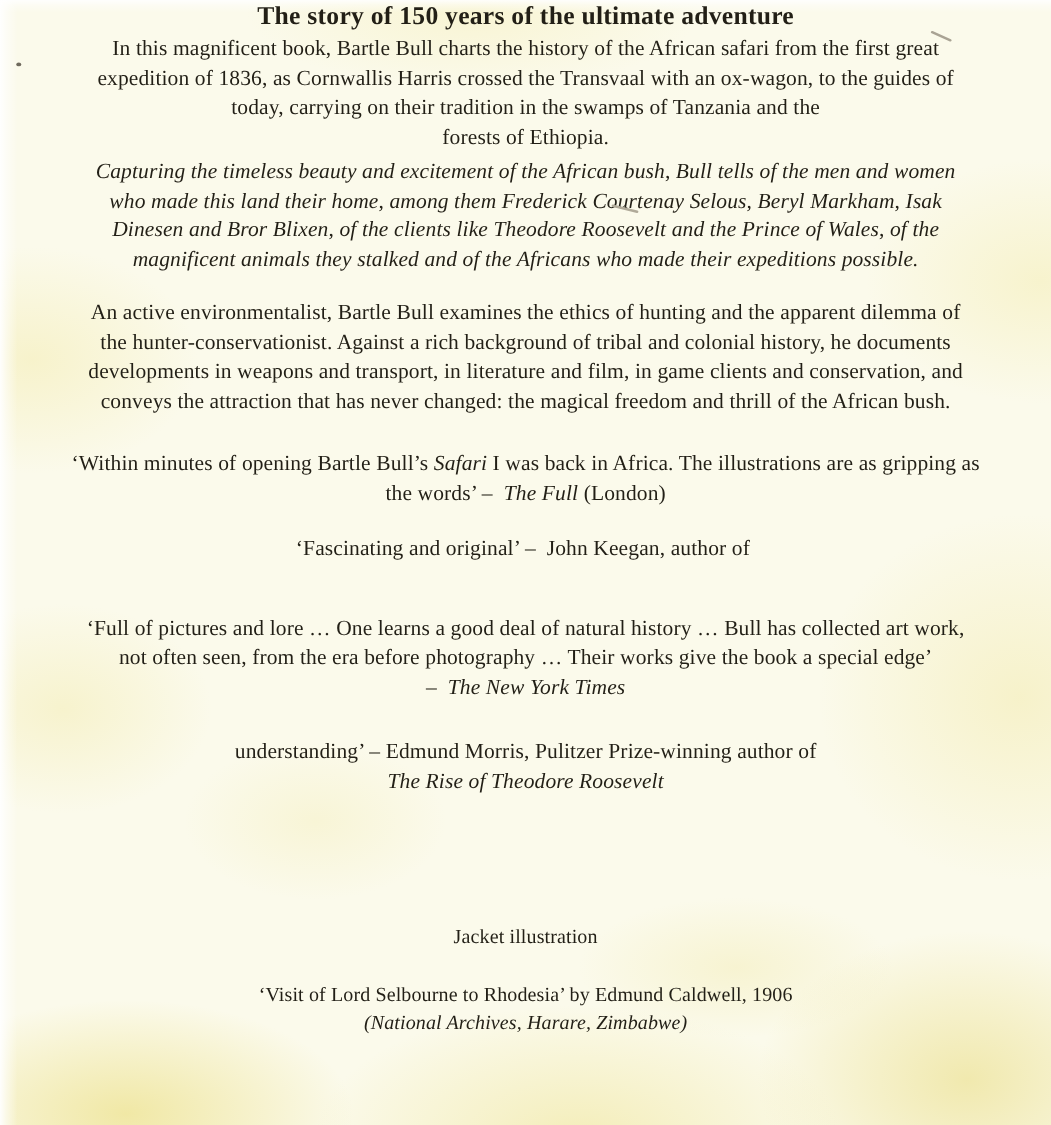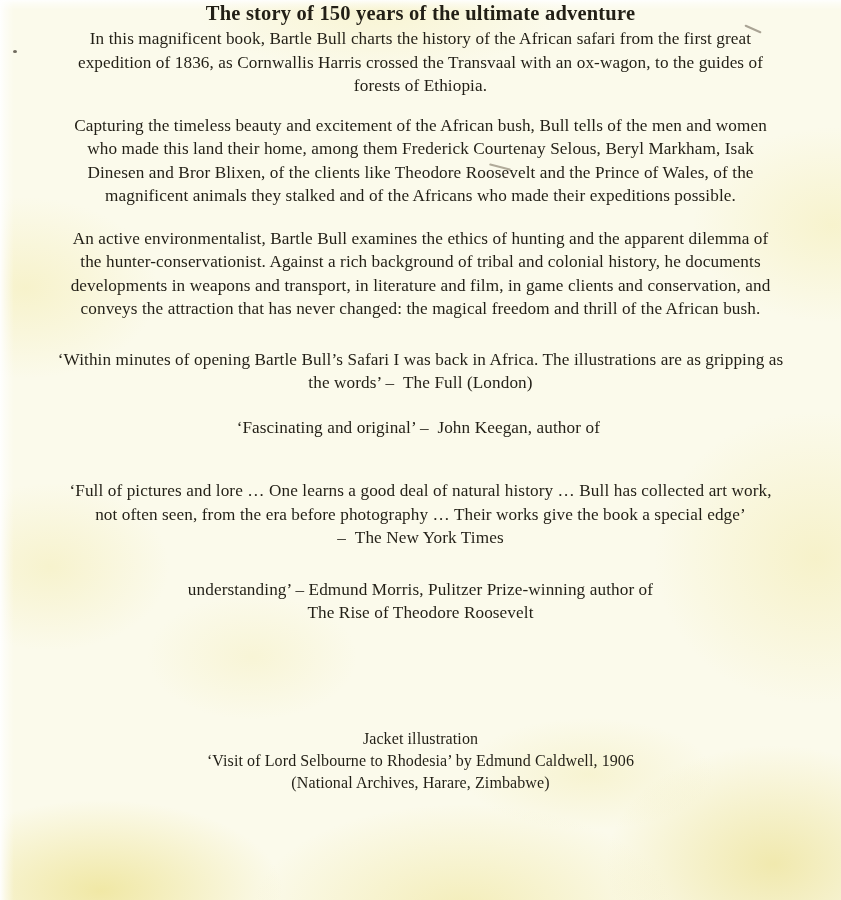--- a/index.html
+++ b/index.html
@@ -42,32 +42,32 @@
 
   .block { text-align: center; }
   .line {
     display: flex;
     justify-content: center;
     white-space: pre;          
     font-size: 17.2px;
     line-height: 23.5px;
     letter-spacing: 0.1px;
   }
-  .it { }
+  .it { font-style: italic; }
 
   
   [data-name="para-intro"]                { }
-  [data-name="para-people"]               { margin-top: 16px; }
+  [data-name="para-people"]               { margin-top: 4px; font-style: italic; }
   [data-name="para-ethics"]               { margin-top: 19px; }
   [data-name="quote-times"]               { margin-top: 27px; }
   [data-name="quote-keegan"]              { margin-top: 21px; }
   [data-name="quote-nyt"]                 { margin-top: 40px; }
   [data-name="quote-morris"]              { margin-top: 28px; }
   [data-name="jacket-illustration-label"] { margin-top: 103px; }
-  [data-name="jacket-caption"]            { margin-top: 0; }
+  [data-name="jacket-caption"]            { margin-top: 25px; }
 
   [data-name="jacket-illustration-label"] .line,
   [data-name="jacket-caption"] .line {
     font-size: 16px;
     line-height: 22px;
   }
 
   
   .speck { position: absolute; pointer-events: none; }
   .speck-1 { left: 13px;  top: 50px;  width: 4px;  height: 3px; background: #6f6a5e; border-radius: 50%; }
@@ -77,20 +77,21 @@
 </head>
 <body>
 
 <div data-name="book-jacket-back">
   <h1 class="page-title" data-name="page-title">The story of 150 years of the ultimate adventure</h1>
 
   <div class="blocks" data-name="jacket-blocks">
       <div class="block" data-name="para-intro">
         <div class="line" data-name="text-line"><span data-name="text-segment">In this magnificent book, Bartle Bull charts the history of the African safari from the first great</span></div>
         <div class="line" data-name="text-line"><span data-name="text-segment">expedition of 1836, as Cornwallis Harris crossed the Transvaal with an ox-wagon, to the guides of</span></div>
+        <div class="line" data-name="text-line"><span data-name="text-segment">today, carrying on their tradition in the swamps of Tanzania and the</span></div>
         <div class="line" data-name="text-line"><span data-name="text-segment">forests of Ethiopia.</span></div>
       </div>
       <div class="block" data-name="para-people">
         <div class="line" data-name="text-line"><span data-name="text-segment">Capturing the timeless beauty and excitement of the African bush, Bull tells of the men and women</span></div>
         <div class="line" data-name="text-line"><span data-name="text-segment">who made this land their home, among them Frederick Courtenay Selous, Beryl Markham, Isak</span></div>
         <div class="line" data-name="text-line"><span data-name="text-segment">Dinesen and Bror Blixen, of the clients like Theodore Roosevelt and the Prince of Wales, of the</span></div>
         <div class="line" data-name="text-line"><span data-name="text-segment">magnificent animals they stalked and of the Africans who made their expeditions possible.</span></div>
       </div>
       <div class="block" data-name="para-ethics">
         <div class="line" data-name="text-line"><span data-name="text-segment">An active environmentalist, Bartle Bull examines the ethics of hunting and the apparent dilemma of</span></div>

